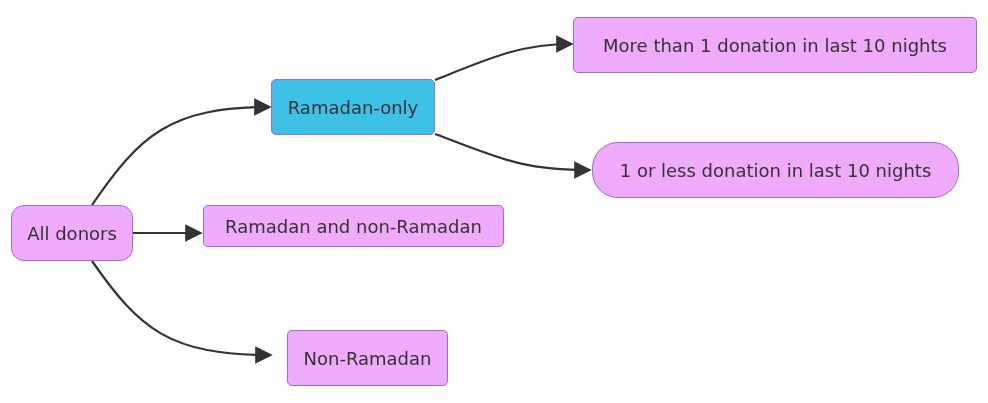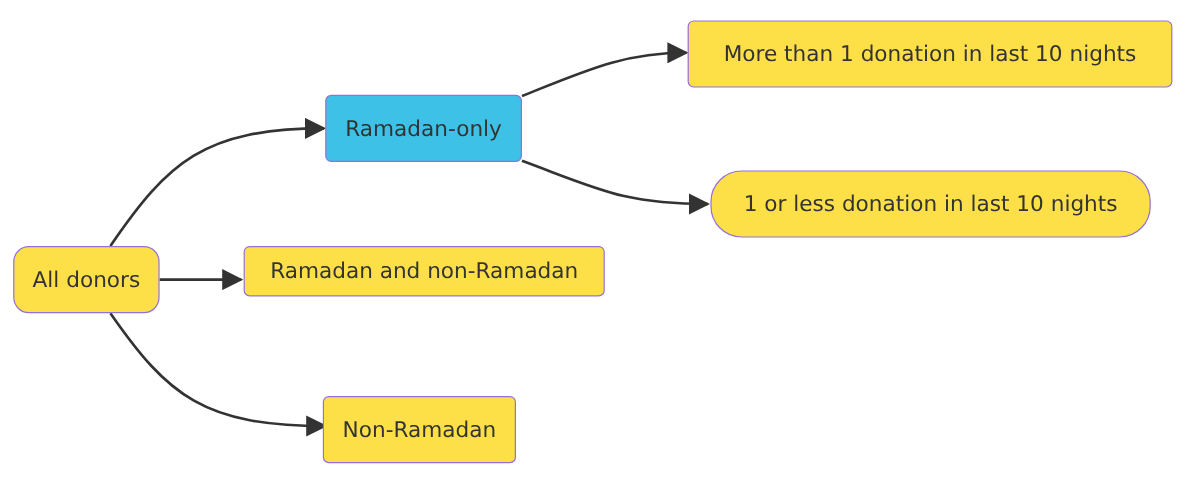--- a/index.html
+++ b/index.html
@@ -1,21 +1,21 @@
 <!DOCTYPE html>
 <html><head>
   <meta charset="utf-8">
   <style>
     html, body { margin: 0; padding: 0; background: #ffffff; }
     body { width: 988px; height: 403px; position: relative; overflow: hidden;
            font-family: "DejaVu Sans", "Liberation Sans", sans-serif; }
     svg.edges { position: absolute; left: 0; top: 0; }
     .node {
       position: absolute; box-sizing: border-box;
-      background: #fde047; border: 1px solid #9370DB; border-radius: 5px;
+      background: #f0abfc; border: 1px solid #9370DB; border-radius: 5px;
       display: flex; align-items: center; justify-content: center;
       font-size: 18px; color: #333333; white-space: nowrap;
     }
     .node.highlight { background: #3EC1E6; border-color: #9370DB; }
   </style>
 </head>
 <body>
 
 <svg class="edges" width="988" height="403">
   <defs>
@@ -37,21 +37,21 @@
 </div>
 
 <div class="node highlight" style="left:271px;top:79px;width:164px;height:56px;">
   <span>Ramadan-only</span>
 </div>
 
 <div class="node" style="left:203px;top:205px;width:301px;height:42px;">
   <span>Ramadan and non-Ramadan</span>
 </div>
 
-<div class="node" style="left:269px;top:330px;width:161px;height:56px;">
+<div class="node" style="left:287px;top:330px;width:161px;height:56px;">
   <span>Non-Ramadan</span>
 </div>
 
 <div class="node" style="left:573px;top:17px;width:404px;height:56px;">
   <span>More than 1 donation in last 10 nights</span>
 </div>
 
 <div class="node" style="left:592px;top:142px;width:367px;height:56px;border-radius:26px;">
   <span>1 or less donation in last 10 nights</span>
 </div>

